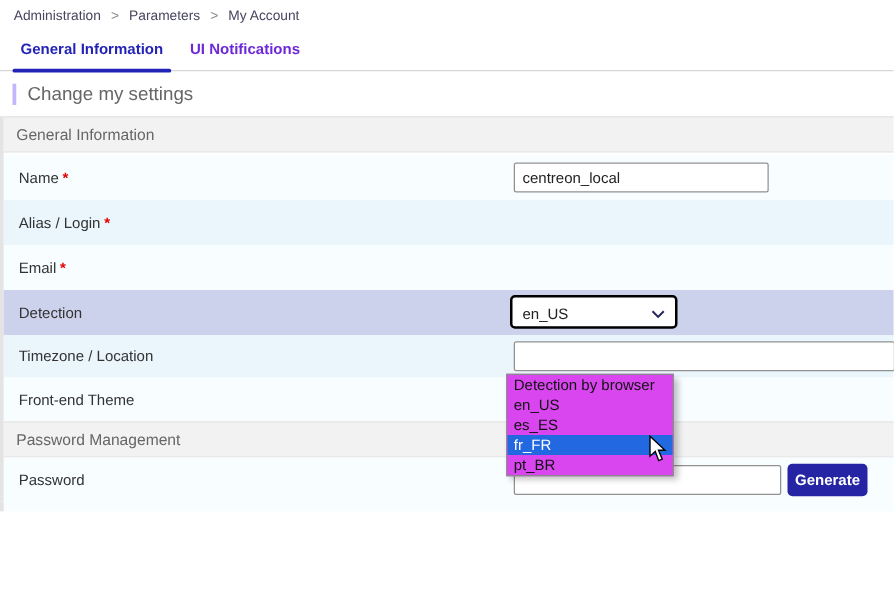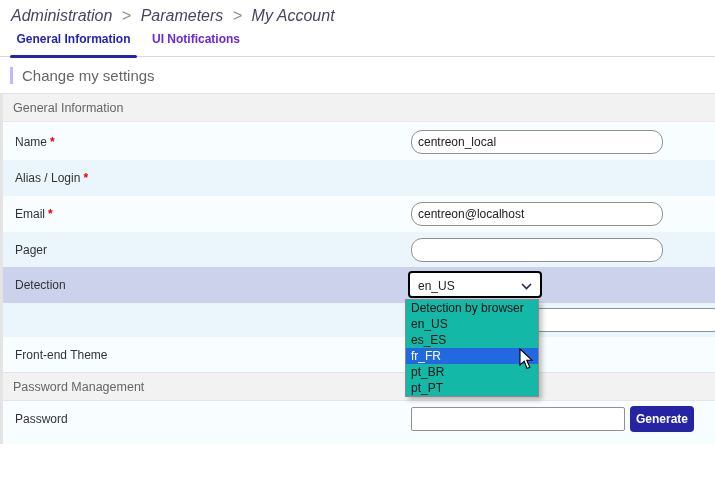--- a/index.html
+++ b/index.html
@@ -1,20 +1,20 @@
 <!DOCTYPE html>
 <html><head>
 <meta charset="utf-8">
 <style>
   * { margin: 0; padding: 0; box-sizing: border-box; }
   html, body { width: 715px; height: 479px; background: #fff; overflow: hidden;
     font-family: "Liberation Sans", sans-serif; }
 
   
-  .breadcrumb { height: 24px; padding: 7px 0 0 11px; font-size: 16px; color: #87878f; font-style: italic; }
+  .breadcrumb { height: 24px; padding: 7px 0 0 11px; font-size: 11px; color: #87878f; }
   .breadcrumb a { color: #46465f; text-decoration: none; cursor: pointer; }
   .breadcrumb .sep { color: #8a8a8a; margin: 0 5px; }
 
   
   .tabbar { position: relative; height: 33px; border-bottom: 1px solid #d8d8d8; }
   .tab { position: absolute; top: 8px; font-size: 12px; font-weight: bold; cursor: pointer; }
   .tab-active { left: 10px; width: 127px; text-align: center; color: #2323b8; }
   .tab-inactive { left: 152px; color: #6d28d9; }
   .tab-underline { position: absolute; left: 10px; bottom: -2px; width: 127px; height: 3px;
     background: #2323b8; border-radius: 2px; }
@@ -33,32 +33,32 @@
   .row-pale { background: #f8fdff; }
   .row-blue { background: #eaf6fc; }
   .row-selected { background: #ccd2ec; }
   .h36 { height: 36px; } .h35 { height: 35px; } .h34 { height: 34px; }
   .row .lbl { position: absolute; left: 12px; top: 50%; transform: translateY(-50%);
     font-size: 12px; color: #333; }
   .req { color: #e60000; font-weight: bold; margin-left: 3px; }
   .txt { position: absolute; left: 408px; top: 50%; transform: translateY(-50%);
     height: 24px; border: 1px solid #919191; border-radius: 2px; background: #fff;
     font-family: "Liberation Sans", sans-serif; font-size: 12px; color: #222; padding: 0 6px; }
-  .w240 { width: 252px; border-radius: 11px; } .w214 { width: 214px; } .w305 { width: 305px; }
+  .w240 { width: 204px; } .w214 { width: 214px; } .w305 { width: 305px; }
 
   
   .select-box { position: absolute; left: 405px; top: 4px; width: 134px; height: 27px;
     background: #fff; border: 2px solid #000; border-radius: 4px; cursor: pointer;
     font-size: 12px; color: #222; }
   .select-box .val { position: absolute; left: 8px; top: 6px; }
   .select-box svg { position: absolute; right: 8px; top: 10px; }
 
   
   .dropdown { position: absolute; left: 405px; top: 299px; width: 134px; z-index: 20;
-    background: #14b8a6; border: 1px solid #8a8a8a; box-shadow: 3px 3px 5px rgba(0,0,0,0.25); }
+    background: #d946ef; border: 1px solid #8a8a8a; box-shadow: 3px 3px 5px rgba(0,0,0,0.25); }
   .dd-item { height: 16px; line-height: 16px; font-size: 12px; color: #111;
     padding-left: 5px; cursor: pointer; white-space: nowrap; overflow: hidden; }
   .dd-item.hl { background: #2268e0; color: #fff; }
 
   
   .cursor { position: absolute; left: 519px; top: 348px; z-index: 30; }
 
   
   .gen-btn { position: absolute; left: 627px; top: 50%; transform: translateY(-50%);
     width: 64px; height: 26px; background: #2424a5; color: #fff; border: none;
@@ -96,39 +96,35 @@
     <span class="lbl"><span>Name</span><span class="req">*</span></span>
     <input class="txt w240" type="text" value="centreon_local" style="">
   </div>
 
   <div class="row row-blue h36">
     <span class="lbl"><span>Alias / Login</span><span class="req">*</span></span>
   </div>
 
   <div class="row row-pale h36">
     <span class="lbl"><span>Email</span><span class="req">*</span></span>
-    <input class="txt w240" type="text" value="centreon@localhost" style="">
   </div>
 
-  <div class="row row-blue h35">
-    <span class="lbl">Pager</span>
-    <input class="txt w240" type="text" value="" style="">
-  </div>
 
   <div class="row row-selected h36">
     <span class="lbl">Detection</span>
     <div class="select-box">
       <span class="val">en_US</span>
       <svg width="11" height="7" viewBox="0 0 11 7">
           <polyline points="1,1 5.5,5.5 10,1" fill="none" stroke="#26265e" stroke-width="1.6"></polyline>
         </svg>
     </div>
   </div>
 
   <div class="row row-blue h34">
+    <span class="lbl">Timezone / Location</span>
     <input class="txt w305" type="text" value="" style="">
   </div>
 
   <div class="row row-pale h35">
     <span class="lbl">Front-end Theme</span>
   </div>
 
   <div class="section-header">Password Management</div>
 
   <div class="row row-pale h35">
@@ -140,18 +136,17 @@
 
 </div>
 <div class="bottom-strip"></div>
 
 <div class="dropdown">
   <div class="dd-item">Detection by browser</div>
   <div class="dd-item">en_US</div>
   <div class="dd-item">es_ES</div>
   <div class="dd-item hl">fr_FR</div>
   <div class="dd-item">pt_BR</div>
-  <div class="dd-item">pt_PT</div>
 </div>
 
 <svg class="cursor" width="15" height="22" viewBox="0 0 15 22">
   <path d="M1,1 L1,17 L5.2,13.2 L8,20.5 L10.8,19.3 L7.8,12.2 L13,12.2 Z" fill="#fff" stroke="#000" stroke-width="1.1"></path>
 </svg>
 
 </body></html>

